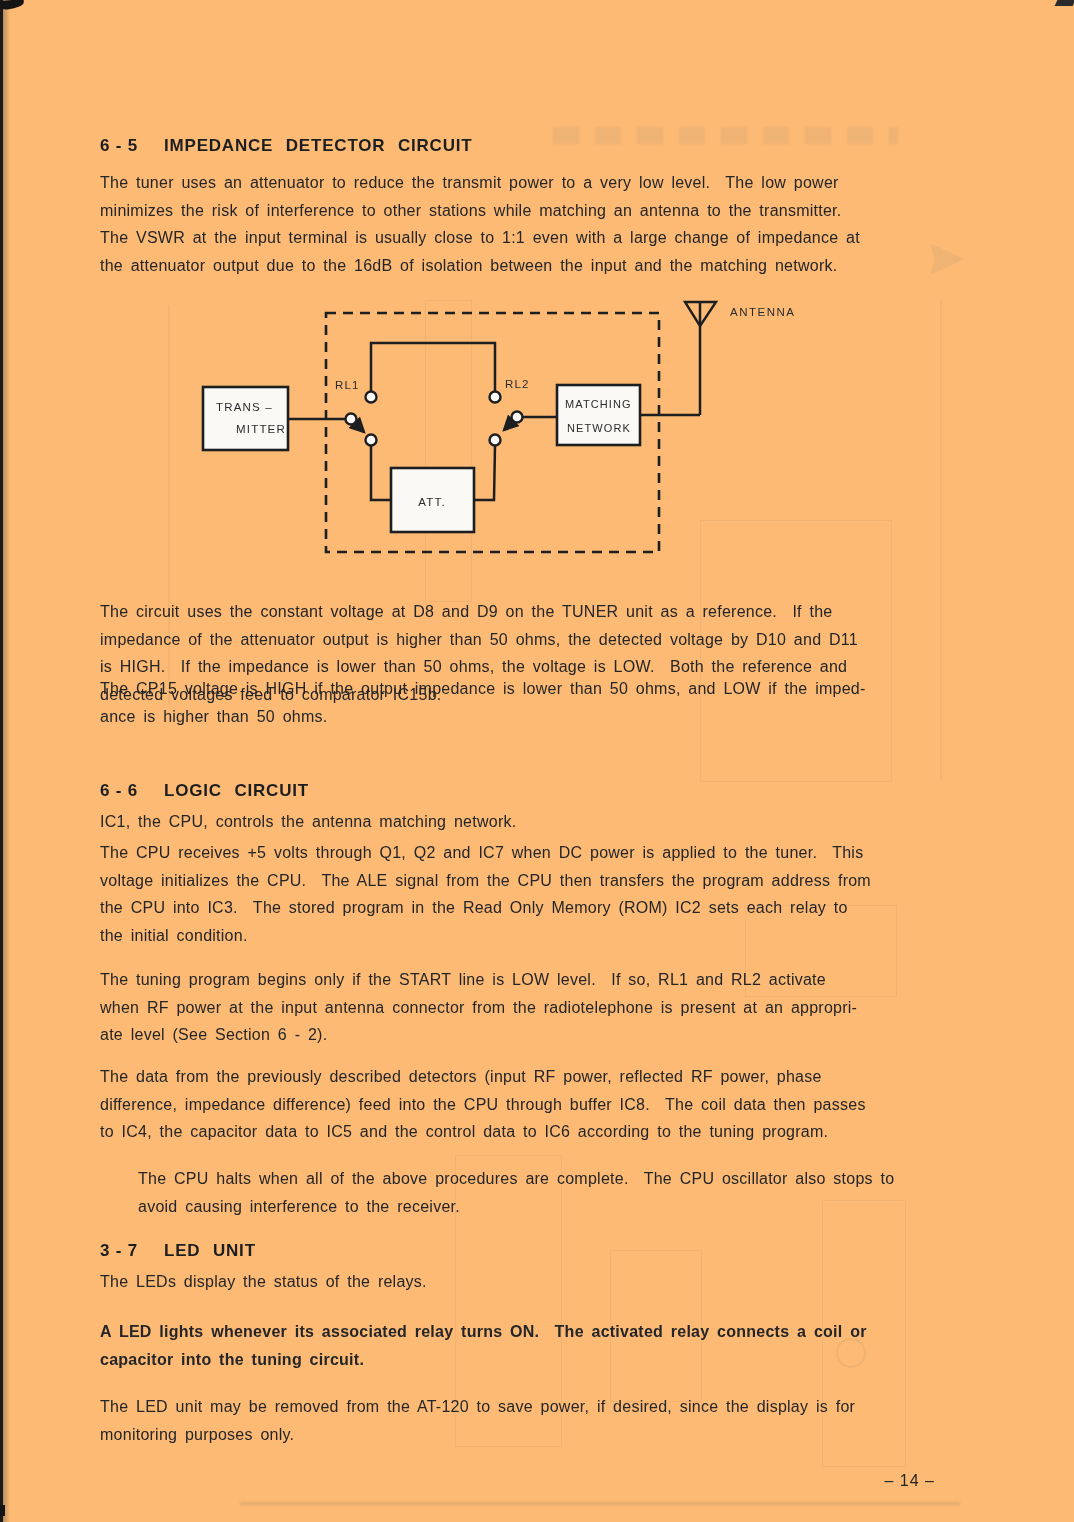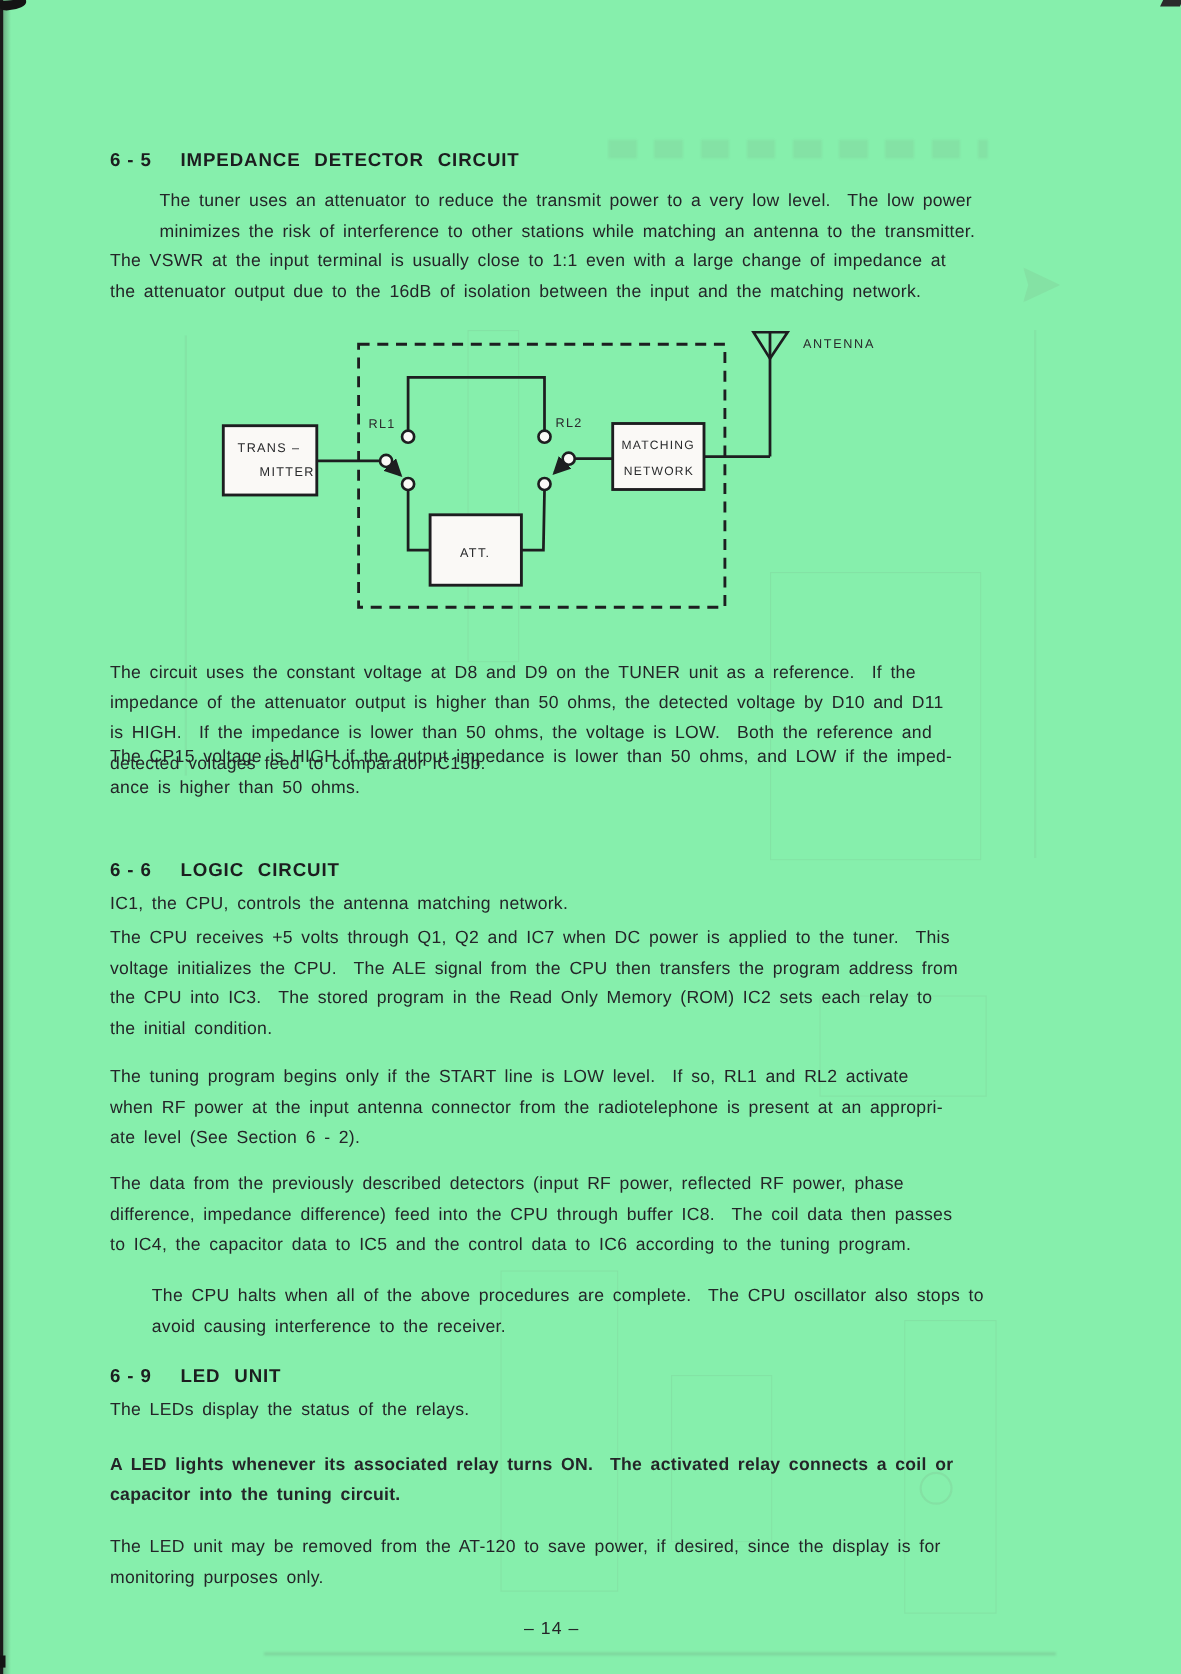--- a/index.html
+++ b/index.html
@@ -1,41 +1,41 @@
 <!DOCTYPE html>
 <html><head>
 <meta charset="utf-8">
 <style>
   html,body{margin:0;padding:0;background:#e9e8e4;}
   .page{
     position:relative;
     width:1074px;height:1522px;
-    background:#86efac;
+    background:#fdba74;
     overflow:hidden;
     font-family:"Liberation Sans","DejaVu Sans",sans-serif;
     color:#222325;
   }
   
   .heading{
     position:absolute;left:100px;
     display:flex;gap:26px;
     font-size:17px;font-weight:bold;
     letter-spacing:.8px;color:#1c1d1f;
     white-space:pre;
   }
   .heading .htitle{word-spacing:7px;}
   .para{
     position:absolute;left:100px;
     font-size:16px;line-height:27.6px;
     letter-spacing:.25px;word-spacing:3px;
     white-space:pre;color:#242528;
   }
   .footer{
-    position:absolute;left:84px;width:835px;top:1472px;
-    text-align:center;font-size:16px;letter-spacing:1px;color:#242528;
+    position:absolute;left:100px;width:835px;top:1472px;
+    text-align:right;font-size:16px;letter-spacing:1px;color:#242528;
   }
   
   .diagram{position:absolute;left:180px;top:292px;width:660px;height:280px;}
   .diagram svg{display:block;}
   .dg-text{font-family:"Liberation Sans","DejaVu Sans",sans-serif;fill:#2a2b2d;}
   
   .art{position:absolute;pointer-events:none;}
   .edge-left{left:0;top:0;width:3px;height:1522px;background:#1a1a1a;}
   .edge-left-fade{left:3px;top:0;width:7px;height:1522px;
     background:linear-gradient(to right,rgba(60,60,58,.35),rgba(60,60,58,0));}
@@ -74,21 +74,21 @@
   <div class="art ghost" style="left:745px;top:905px;width:150px;height:90px;"></div>
   <div class="art ghost" style="left:455px;top:1155px;width:105px;height:290px;"></div>
   <div class="art ghost" style="left:610px;top:1250px;width:90px;height:150px;"></div>
   <div class="art ghost" style="left:822px;top:1200px;width:82px;height:265px;"></div>
   <div class="art gring"></div>
 
   <div class="heading" style="top:136px;">
     <span class="hnum">6 - 5</span>
     <span class="htitle">IMPEDANCE DETECTOR CIRCUIT</span>
   </div>
-  <div class="para" style="top:169px;margin-left:45px;">The tuner uses an attenuator to reduce the transmit power to a very low level.  The low power
+  <div class="para" style="top:169px;">The tuner uses an attenuator to reduce the transmit power to a very low level.  The low power
 minimizes the risk of interference to other stations while matching an antenna to the transmitter.</div>
   <div class="para" style="top:224px;">The VSWR at the input terminal is usually close to 1:1 even with a large change of impedance at
 the attenuator output due to the 16dB of isolation between the input and the matching network.</div>
 
   <div class="diagram">
     <svg width="660" height="280" viewBox="180 292 660 280" xmlns="http://www.w3.org/2000/svg">
       <defs>
         <marker id="arr" viewBox="0 0 10 10" refX="8.5" refY="5" markerWidth="6.5" markerHeight="6.5" orient="auto">
           <path d="M0,0 L10,5 L0,10 z" fill="#1d1e20"></path>
         </marker>
@@ -163,21 +163,21 @@
   <div class="para" style="top:966px;">The tuning program begins only if the START line is LOW level.  If so, RL1 and RL2 activate
 when RF power at the input antenna connector from the radiotelephone is present at an appropri-
 ate level (See Section 6 - 2).</div>
   <div class="para" style="top:1063px;">The data from the previously described detectors (input RF power, reflected RF power, phase
 difference, impedance difference) feed into the CPU through buffer IC8.  The coil data then passes
 to IC4, the capacitor data to IC5 and the control data to IC6 according to the tuning program.</div>
   <div class="para" style="top:1165px;margin-left:38px;">The CPU halts when all of the above procedures are complete.  The CPU oscillator also stops to
 avoid causing interference to the receiver.</div>
 
   <div class="heading" style="top:1241px;">
-    <span class="hnum">6 - 9</span>
+    <span class="hnum">3 - 7</span>
     <span class="htitle">LED UNIT</span>
   </div>
   <div class="para" style="top:1268px;text-align:center;">The LEDs display the status of the relays.</div>
   <div class="para" style="top:1318px;font-weight:bold;">A LED lights whenever its associated relay turns ON.  The activated relay connects a coil or
 capacitor into the tuning circuit.</div>
   <div class="para" style="top:1393px;">The LED unit may be removed from the AT-120 to save power, if desired, since the display is for
 monitoring purposes only.</div>
 
   <div class="footer">– 14 –</div>
 

